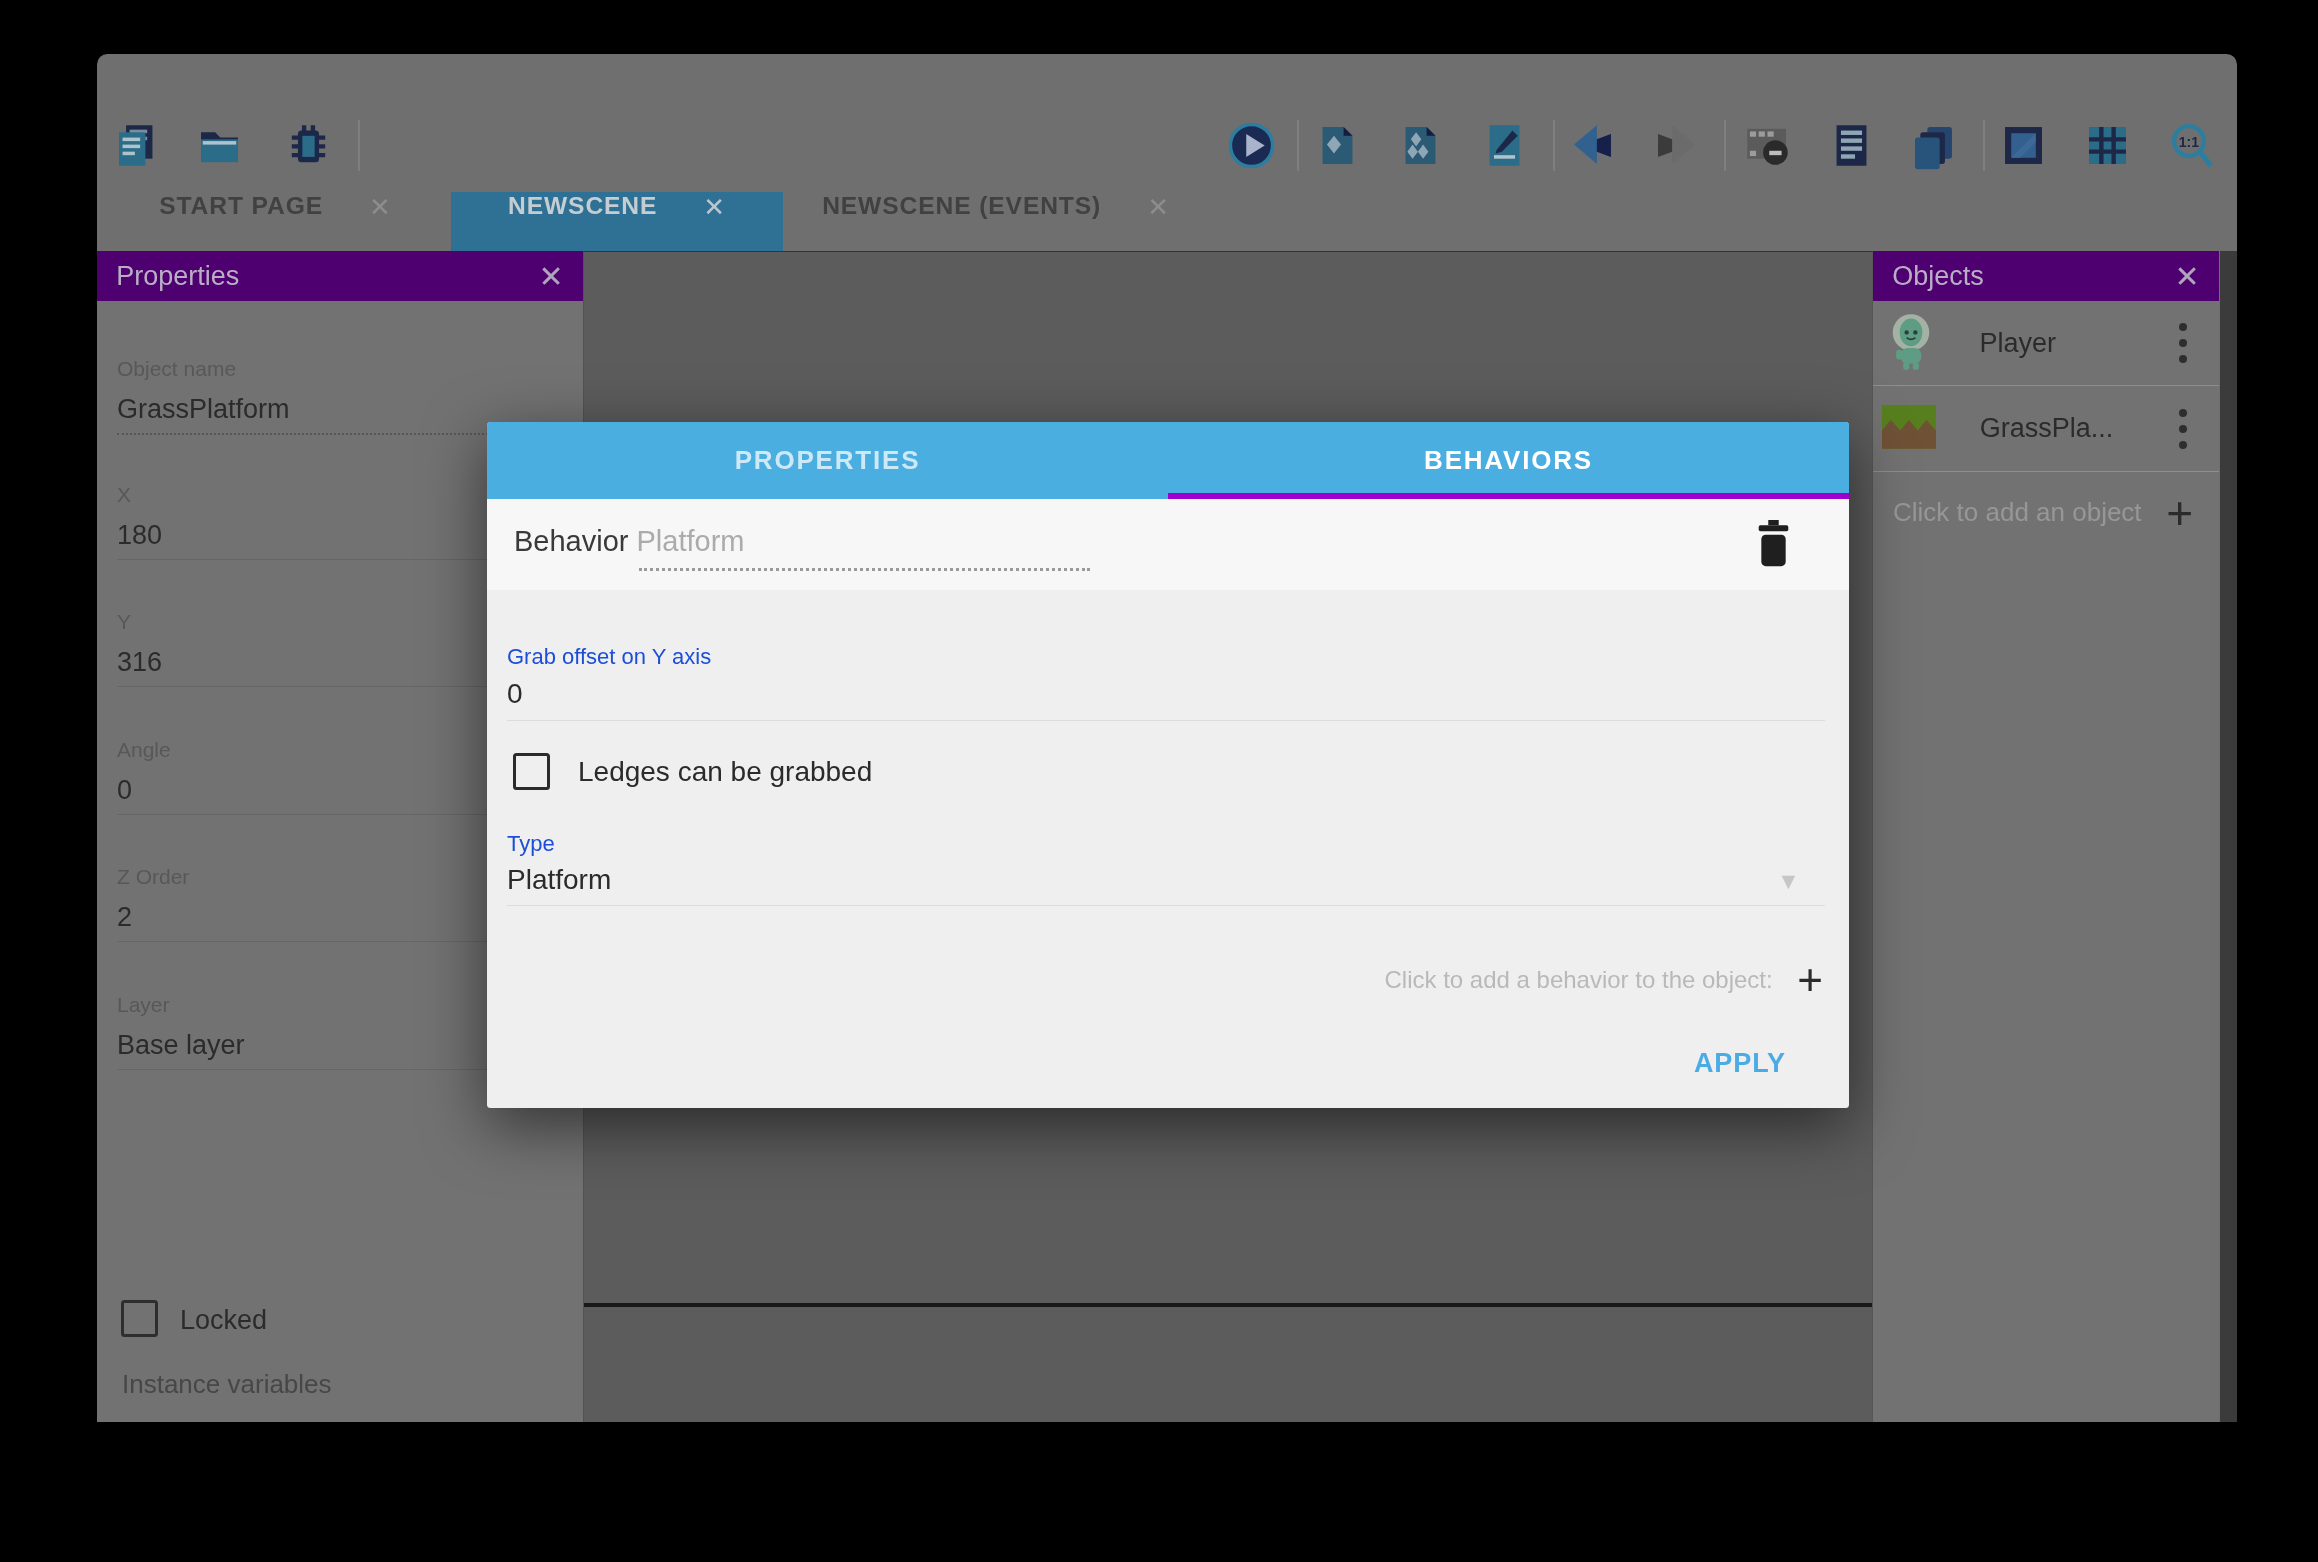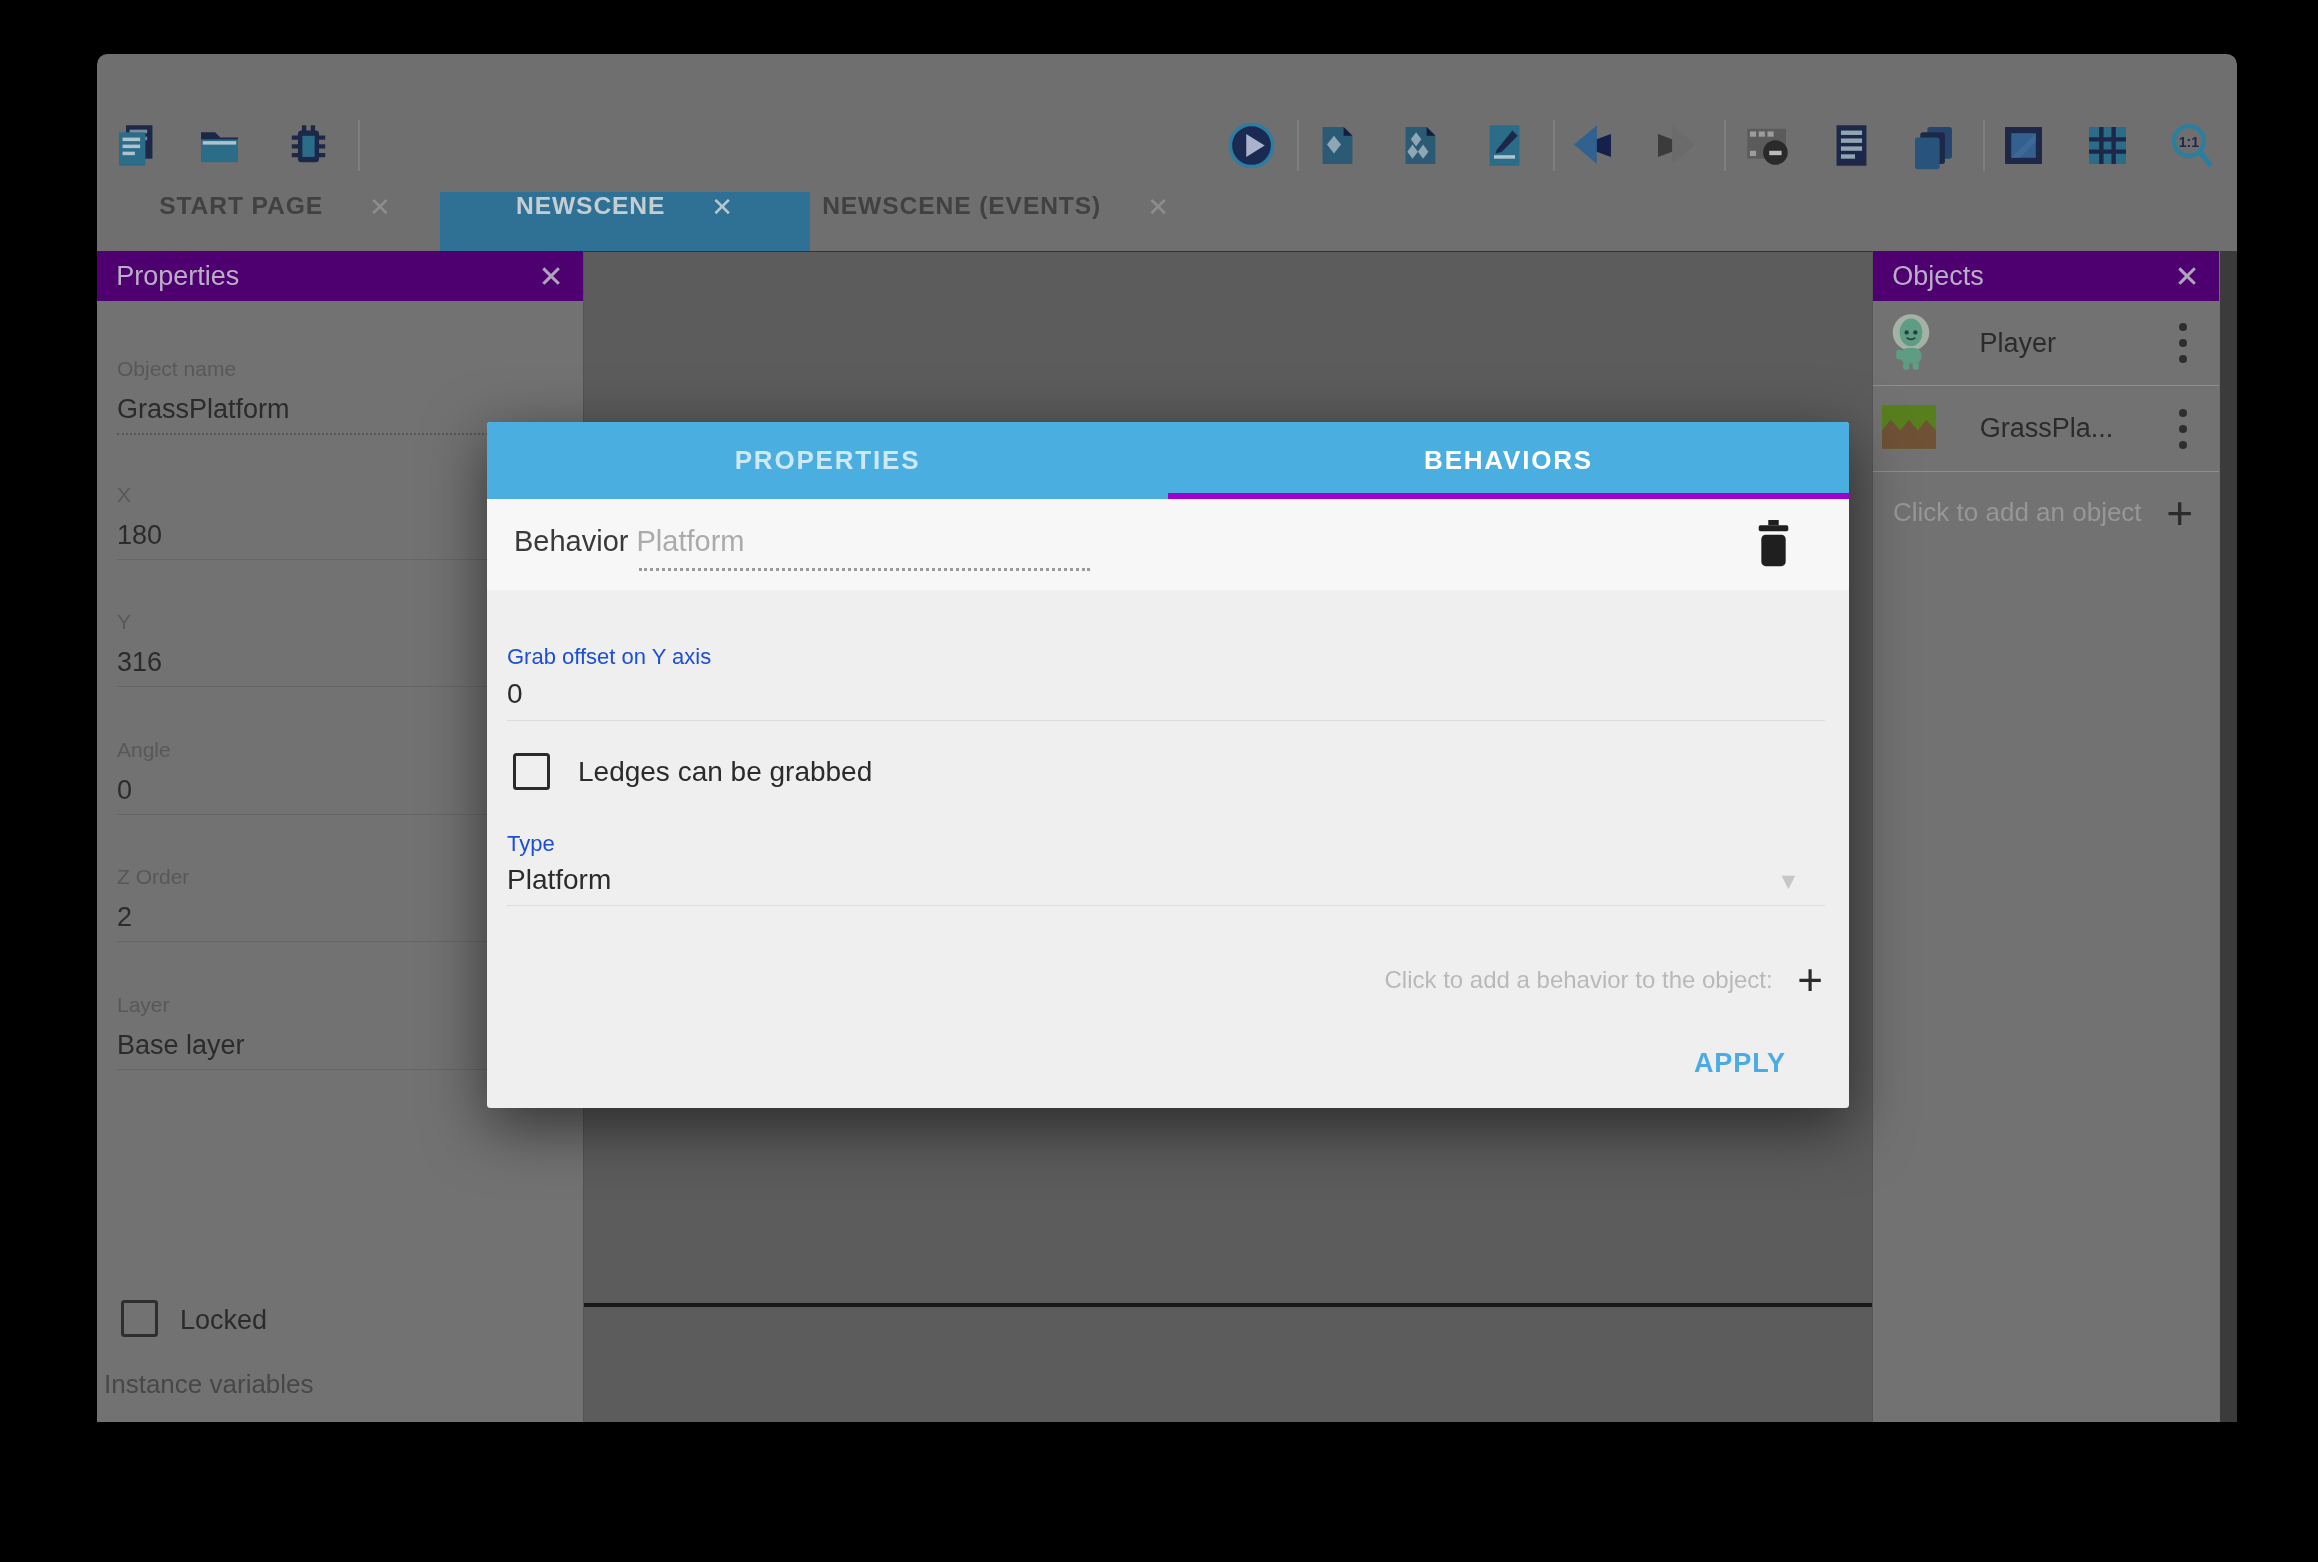--- a/index.html
+++ b/index.html
@@ -42,21 +42,21 @@
 
   
   .fld { position:absolute; left:20px; right:11.4px; }
   .flabel { font-size:21px; color:#585858; line-height:26px; }
   .fvalue { font-size:27px; color:#2B2B2B; line-height:33px; margin-top:10.5px; }
   .uline { height:0; border-bottom:1.8px solid #666; margin-top:7px; }
   .udot  { height:0; border-bottom:2.6px dotted #575757; margin-top:7px; }
 
   .cb { display:inline-block; width:37px; height:37px; border:3.5px solid #2E2E2E; border-radius:3.5px; background:transparent; }
 
-  .sechead { position:absolute; left:7px; font-size:26px; color:#474747; }
+  .sechead { position:absolute; left:25px; font-size:26px; color:#474747; }
 
   
   .canvas { position:absolute; left:486px; top:197px; width:1290px; height:1172px;
             background:#5C5C5C; border-left:1.8px solid #535353; border-right:1.8px solid #565656; border-top:1.8px solid #333; }
   .scene-line { position:absolute; left:0; right:0; top:1051px; height:3.5px; background:#191919; }
 
   
   .objrow { position:absolute; left:0; right:0; display:flex; align-items:center; border-bottom:0.9px solid #8E8E8E; }
   .objlabel { font-size:27px; color:#2B2B2B; }
   .kebab { margin-left:auto; margin-right:32px; display:flex; flex-direction:column; gap:8px; }
@@ -237,21 +237,21 @@
           <text x="25" y="31" font-size="16" font-weight="bold" fill="#1D2849" text-anchor="middle" font-family="Liberation Sans, sans-serif">1:1</text>
         </svg>
     </div>
   </div>
 
   <div class="tabbar">
     <div class="tab" style="left:0; width:357px;">
       <span>START PAGE</span>
       <span class="x">✕</span>
     </div>
-    <div class="tab active" style="left:343px; width:370px;">
+    <div class="tab active" style="left:354px; width:332px;">
       <span>NEWSCENE</span>
       <span class="x">✕</span>
     </div>
     <div class="tab" style="left:708px; width:382px;">
       <span>NEWSCENE (EVENTS)</span>
       <span class="x">✕</span>
     </div>
   </div>
 
   <div class="panel" style="left:0; width:486px;">

